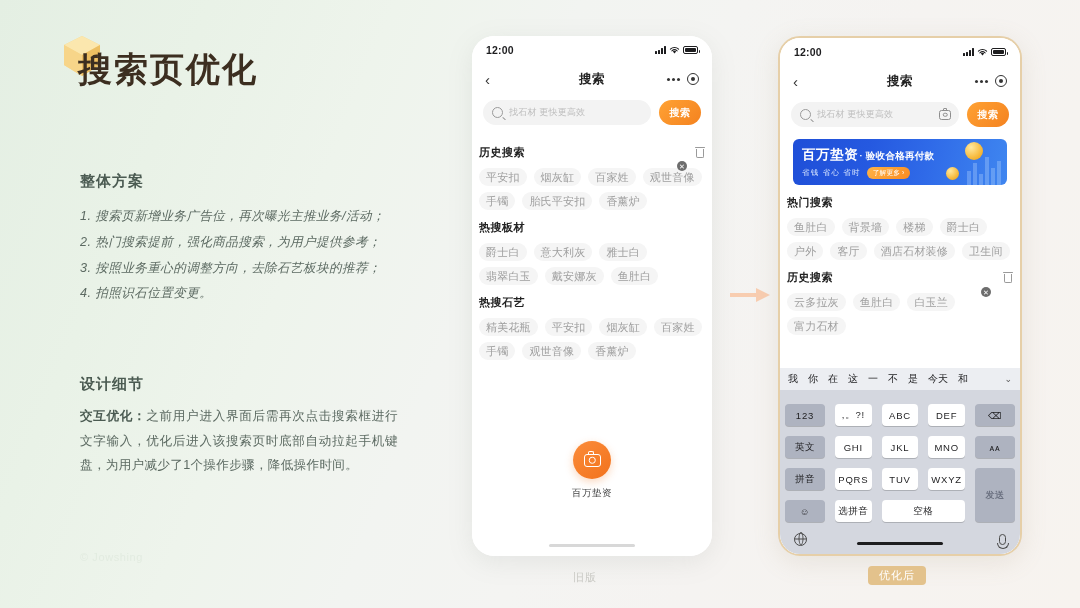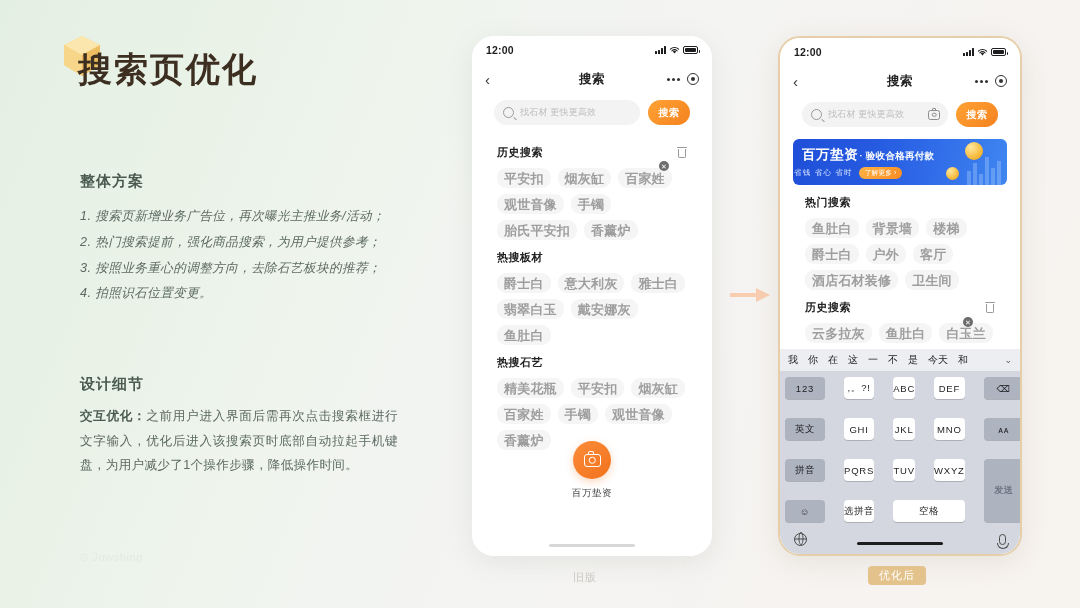--- a/index.html
+++ b/index.html
@@ -82,21 +82,21 @@
     position:absolute;left:0;right:0;text-align:center;font-size:12.5px;font-weight:bold;
     color:#222;letter-spacing:.6px;pointer-events:none;
   }
   .nav-right{display:flex;align-items:center;gap:7px;position:relative;z-index:2;}
   .dots{display:flex;gap:2px;align-items:center;}
   .dots i{width:3px;height:3px;border-radius:50%;background:#333;display:block;}
   .target{width:12px;height:12px;border:1.3px solid #333;border-radius:50%;position:relative;box-sizing:border-box;}
   .target::after{content:"";position:absolute;left:50%;top:50%;transform:translate(-50%,-50%);width:4px;height:4px;border-radius:50%;background:#333;}
 
   
-  .searchrow{display:flex;align-items:center;gap:8px;padding:6px 22px 10px;box-sizing:border-box;}
+  .searchrow{display:flex;align-items:center;gap:8px;padding:6px 11px 10px;box-sizing:border-box;}
   .searchbox{
     flex:1;height:25px;border-radius:13px;background:#f3f3f3;display:flex;align-items:center;
     padding:0 9px;box-sizing:border-box;gap:6px;position:relative;
   }
   .mag{width:9px;height:9px;border:1.3px solid #9a9a9a;border-radius:50%;position:relative;flex:0 0 auto;}
   .mag::after{content:"";position:absolute;right:-4px;bottom:-2.5px;width:4px;height:1.3px;background:#9a9a9a;transform:rotate(42deg);border-radius:1px;}
   .sph{font-size:9px;color:#bdbdbd;letter-spacing:.2px;white-space:nowrap;overflow:hidden;}
   .cam-in{
     position:absolute;right:8px;top:50%;transform:translateY(-50%);
     width:12px;height:10px;border:1.2px solid #8d8d8d;border-radius:2.5px;box-sizing:border-box;
@@ -104,30 +104,30 @@
   .cam-in::before{content:"";position:absolute;left:50%;top:50%;transform:translate(-50%,-50%);width:4.5px;height:4.5px;border:1.2px solid #8d8d8d;border-radius:50%;box-sizing:border-box;}
   .cam-in::after{content:"";position:absolute;left:2.5px;top:-2.6px;width:4px;height:2px;border:1.2px solid #8d8d8d;border-bottom:none;border-radius:1.5px 1.5px 0 0;box-sizing:border-box;}
   .sbtn{
     width:42px;height:25px;border-radius:13px;
     background:linear-gradient(135deg,#ffa234,#f4821f);
     color:#fff;font-size:10px;display:flex;align-items:center;justify-content:center;
     letter-spacing:.5px;flex:0 0 auto;border:none;cursor:pointer;font-family:inherit;font-weight:bold;
   }
 
   
-  .sect{padding:0 25px;box-sizing:border-box;}
+  .sect{padding:0 7px;box-sizing:border-box;}
   .sect-head{display:flex;align-items:center;justify-content:space-between;margin:10px 0 8px;}
   .sect-title{font-size:11px;font-weight:bold;color:#222;letter-spacing:.5px;}
   .trash{width:10px;height:11px;position:relative;cursor:pointer;}
   .trash::before{content:"";position:absolute;top:0;left:0;width:10px;height:1.3px;background:#9a9a9a;border-radius:1px;}
   .trash::after{content:"";position:absolute;top:2px;left:1px;width:8px;height:9px;border:1.2px solid #9a9a9a;border-top:none;border-radius:0 0 2px 2px;box-sizing:border-box;}
   .tags{display:flex;flex-wrap:wrap;gap:6px 7px;position:relative;}
   .tag{
-    background:#f5f5f5;color:#9e9e9e;font-size:13px;border-radius:9px;
-    padding:3.5px 7px;line-height:1;white-space:nowrap;cursor:pointer;letter-spacing:.2px;font-weight:bold;
+    background:#f5f5f5;color:#9e9e9e;font-size:11px;border-radius:9px;
+    padding:3.5px 7px;line-height:1;white-space:nowrap;cursor:pointer;letter-spacing:.2px;
   }
   .delx{
     position:absolute;width:10px;height:10px;border-radius:50%;background:#6d6d6d;
     color:#fff;font-size:7px;display:flex;align-items:center;justify-content:center;
     line-height:1;cursor:pointer;
   }
   .delx.old{right:18px;top:-7px;}
   .delx.new{right:22px;top:-6px;}
 
   
@@ -155,36 +155,36 @@
     background:linear-gradient(100deg,#1f4fd8 0%,#2559e0 35%,#2f6ae8 62%,#3f86f0 100%);
   }
   .bn-skyline{position:absolute;right:6px;bottom:0;display:flex;align-items:flex-end;gap:2px;opacity:.32;}
   .bn-skyline i{display:block;width:4px;background:#bcd8ff;}
   .coin{position:absolute;border-radius:50%;background:radial-gradient(circle at 34% 30%,#ffe9a0,#f6b93b 62%,#e09a1e);}
   .coin.c1{width:18px;height:18px;right:24px;top:3px;}
   .coin.c2{width:13px;height:13px;right:48px;bottom:5px;}
   .bn-main{position:absolute;left:9px;top:7px;display:flex;align-items:baseline;gap:1px;}
   .bn-big{font-size:13.5px;font-weight:bold;color:#fff;letter-spacing:.6px;}
   .bn-sub{font-size:9.5px;font-weight:bold;color:#fff;letter-spacing:.3px;}
-  .bn-row2{position:absolute;left:1px;bottom:6px;display:flex;align-items:center;gap:6px;}
+  .bn-row2{position:absolute;left:9px;bottom:6px;display:flex;align-items:center;gap:6px;}
   .bn-tags{font-size:7.5px;color:#dbe8ff;letter-spacing:1.2px;}
   .bn-pill{
     background:linear-gradient(135deg,#ffb347,#f98b22);color:#fff;font-size:6.8px;
     border-radius:7px;padding:2.5px 6px;line-height:1;display:flex;align-items:center;gap:2px;cursor:pointer;
   }
 
   
   .kb{position:absolute;left:0;right:0;bottom:0;background:#d4d7df;padding-bottom:0;}
   .kb-sugg{
     height:22px;background:#eceef2;display:flex;align-items:center;
     padding:0 8px;box-sizing:border-box;gap:10px;
   }
   .kb-sugg span{font-size:10px;color:#1d1d1f;cursor:pointer;}
   .kb-sugg .chev{margin-left:auto;font-size:9px;color:#5a5a5a;}
-  .kb-grid{display:grid;grid-template-columns:40px 1fr 1fr 1fr 40px;gap:19px;padding:6px 5px 2px;box-sizing:border-box;}
+  .kb-grid{display:grid;grid-template-columns:40px 1fr 1fr 1fr 40px;gap:10px;padding:14px 5px 2px;box-sizing:border-box;}
   .key{
     height:22px;border-radius:4px;background:#fff;display:flex;align-items:center;justify-content:center;
     font-size:9.5px;color:#1d1d1f;box-shadow:0 1px 0 rgba(0,0,0,.18);cursor:pointer;letter-spacing:.8px;
   }
   .key.fn{background:#aeb3c0;}
   .key.send{background:#aeb3c0;color:#6b7180;font-size:9px;grid-row:span 2;height:auto;letter-spacing:.5px;font-weight:bold;}
   .key.space{grid-column:span 2;}
   .key.cn{letter-spacing:.5px;}
   .kb-bottom{height:30px;display:flex;align-items:center;justify-content:space-between;padding:0 14px;box-sizing:border-box;}
   .globe{width:13px;height:13px;border:1.2px solid #4a4a4a;border-radius:50%;position:relative;box-sizing:border-box;cursor:pointer;}

